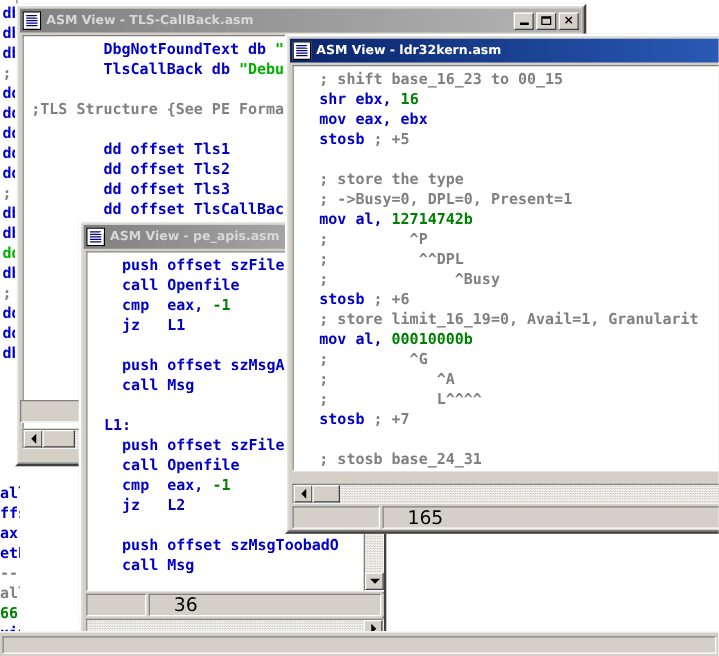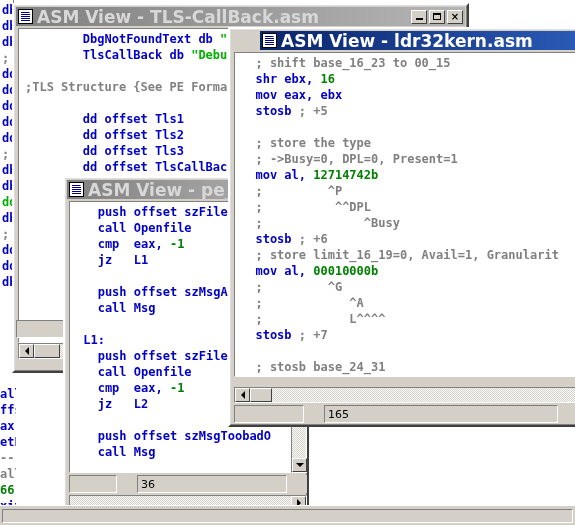--- a/index.html
+++ b/index.html
@@ -41,28 +41,27 @@
     top: 2px; left: 2px; right: 2px;
     height: 19px;
     display: flex;
     align-items: center;
     padding: 0 2px;
     box-sizing: border-box;
     overflow: hidden;
   }
   .titlebar.active {
     background: linear-gradient(90deg, #0a246a 0%, #2a5ab5 100%);
-    margin-left: 28px;
   }
   .titlebar.inactive {
     background: linear-gradient(90deg, #808080 0%, #b5b5b5 100%);
   }
   .title-text {
     font-family: "DejaVu Sans", sans-serif;
-    font-size: 17px;
+    font-size: 10px;
     font-weight: bold;
     color: #ffffff;
     white-space: nowrap;
     margin-left: 4px;
     letter-spacing: 0px;
     text-shadow: none;
   }
   .titlebar.inactive .title-text { color: #d8d8d8; }
 
   
@@ -215,26 +214,26 @@
     align-items: stretch;
     box-sizing: border-box;
   }
   .status-pane {
     border-top: 1px solid #808080;
     border-left: 1px solid #808080;
     border-right: 1px solid #ffffff;
     border-bottom: 1px solid #ffffff;
     box-sizing: border-box;
     font-family: "DejaVu Sans", sans-serif;
-    font-size: 11px;
+    font-size: 15px;
     color: #000000;
     display: flex;
     align-items: center;
-    padding-left: 3px;
-    margin-right: 20px;
+    padding-left: 19px;
+    margin-right: 2px;
     overflow: hidden;
     white-space: nowrap;
   }
 
   
   .bgwin {
     position: absolute;
     background: #ffffff;
     box-sizing: border-box;
   }

